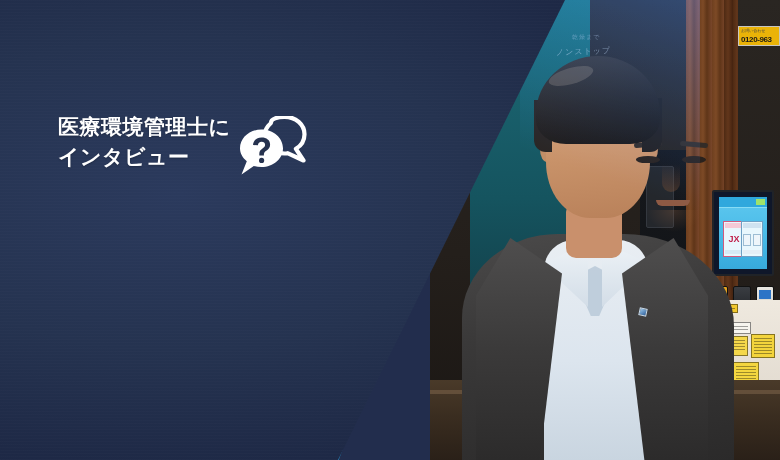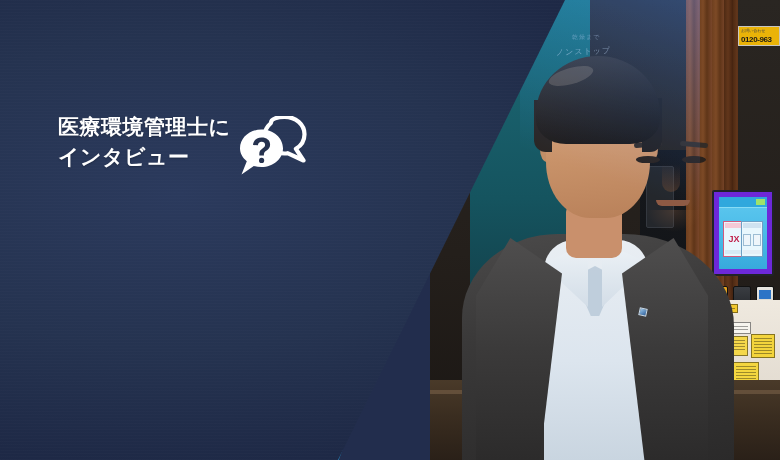--- a/index.html
+++ b/index.html
@@ -141,21 +141,21 @@
     left: 2px; top: 1px;
     font-size: 4px;
     font-style: normal;
     color: #444;
     white-space: nowrap;
   }
   
   .ph-kiosk-frame {
     position: absolute;
     left: 712px; top: 190px; width: 62px; height: 86px;
-    background: #6d28d9;
+    background: #0f172a;
     border: 2px solid #202328;
     border-radius: 2px;
   }
   .ph-kiosk-screen {
     position: absolute;
     inset: 5px;
     background: linear-gradient(180deg, #5fc8ef 0%, #4cbde9 45%, #37a9dc 100%);
   }
   .ph-kiosk-bar {
     position: absolute;

